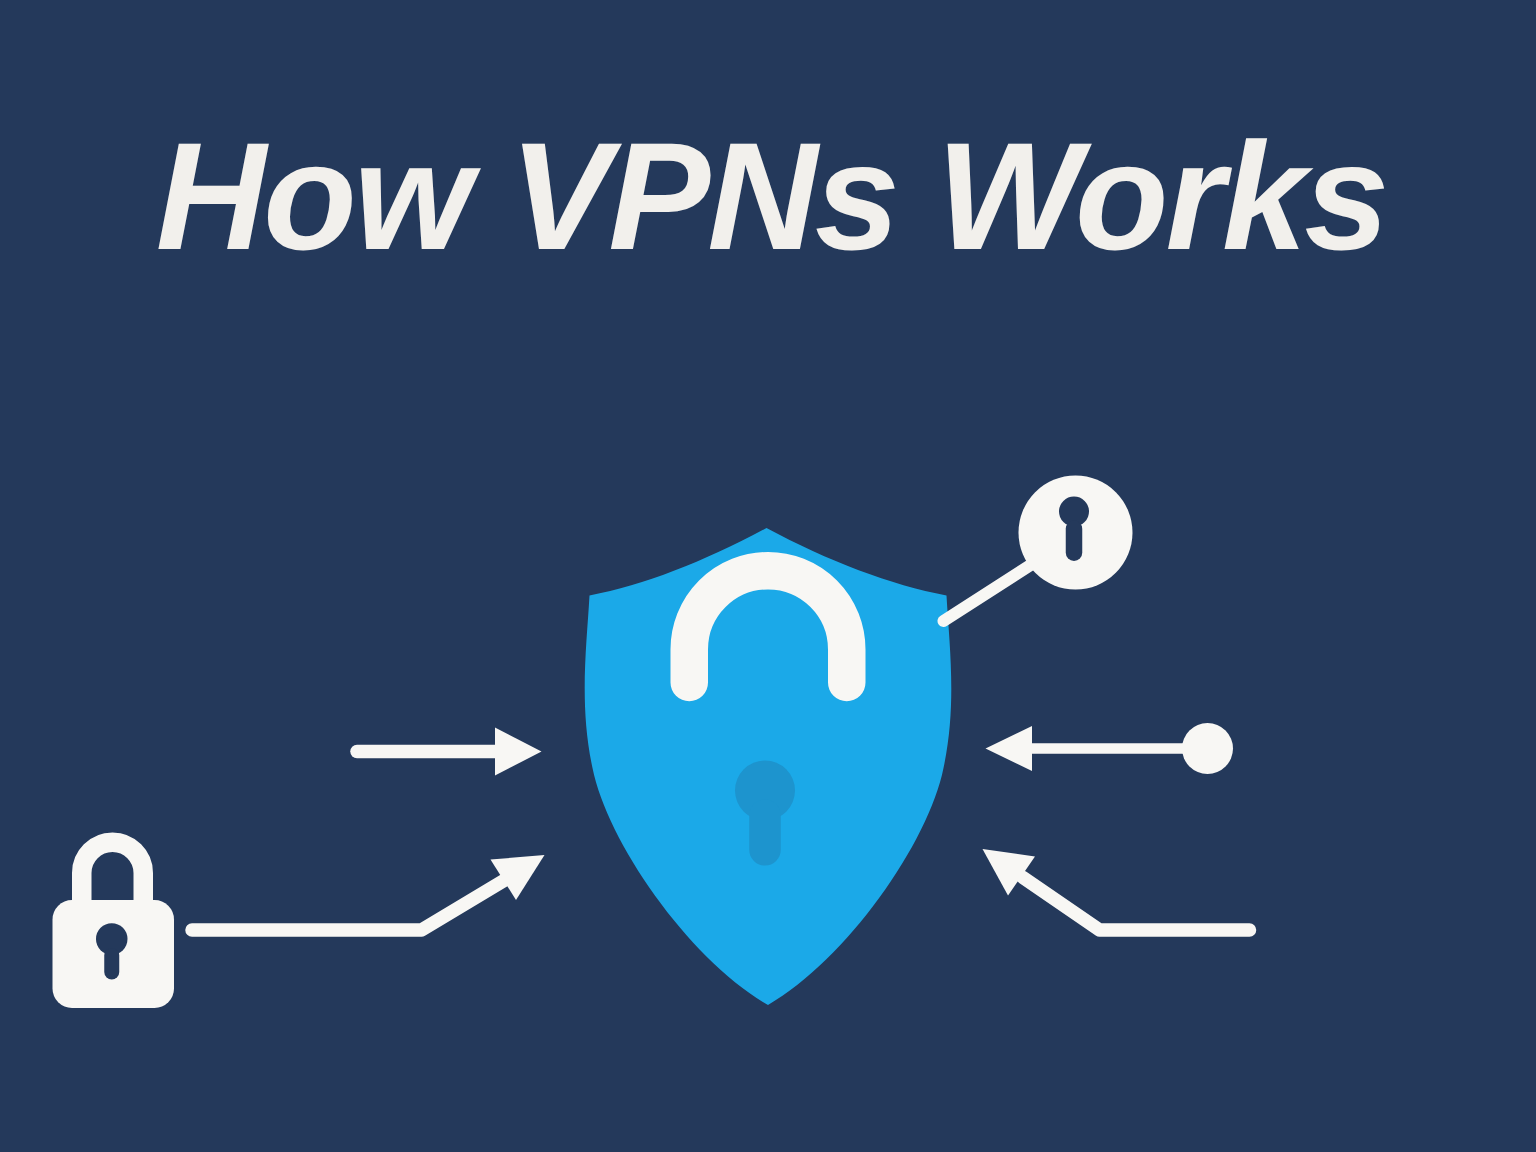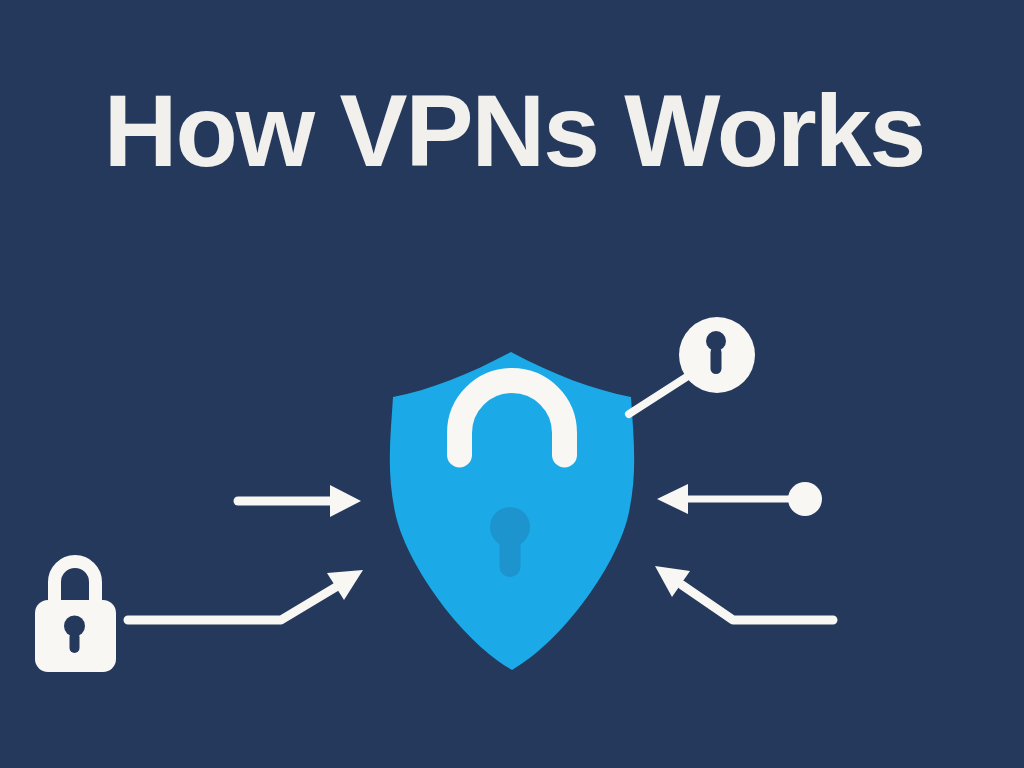--- a/index.html
+++ b/index.html
@@ -7,20 +7,21 @@
     padding: 0;
     width: 1024px;
     height: 768px;
     overflow: hidden;
     font-family: "Liberation Sans", sans-serif;
   }
   .stage {
     position: relative;
     width: 1024px;
     height: 768px;
+    font-style: italic;
   }
   svg { display: block; }
   .title-text {
     font-family: "Liberation Sans", "DejaVu Sans", sans-serif;
     font-weight: 700;
     letter-spacing: -2px;
   }
 </style>
 </head>
 <body>

